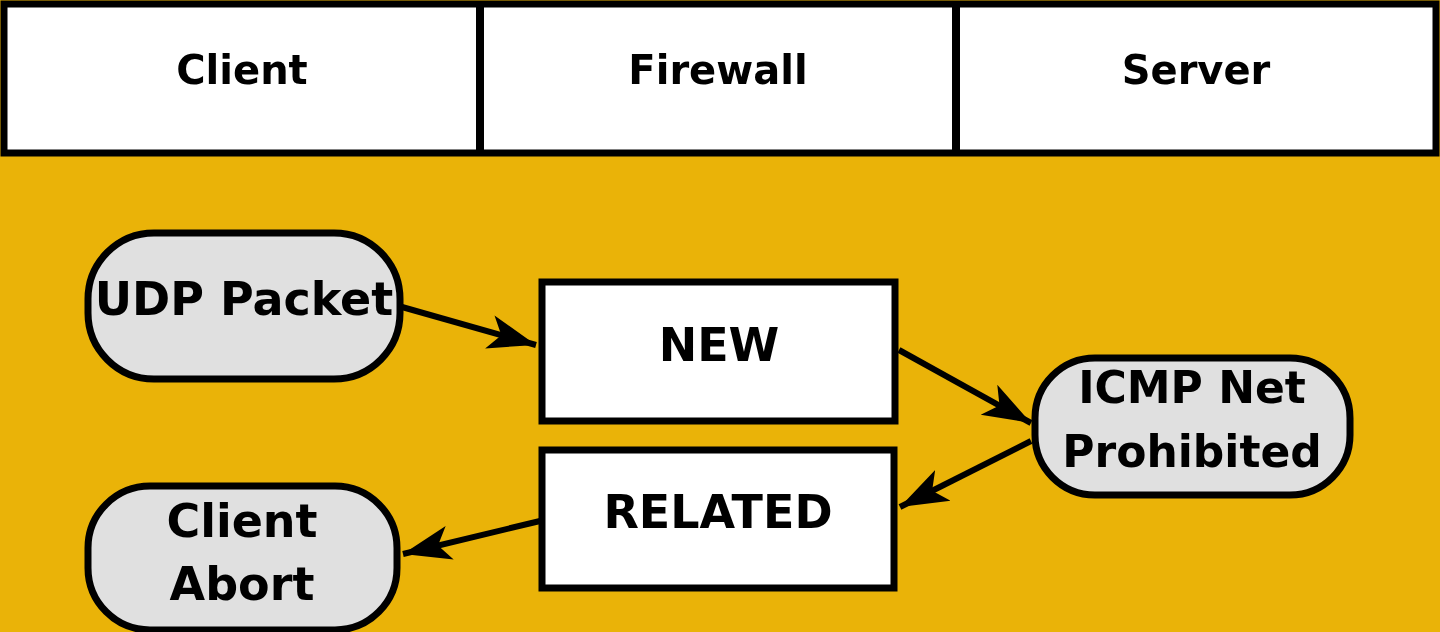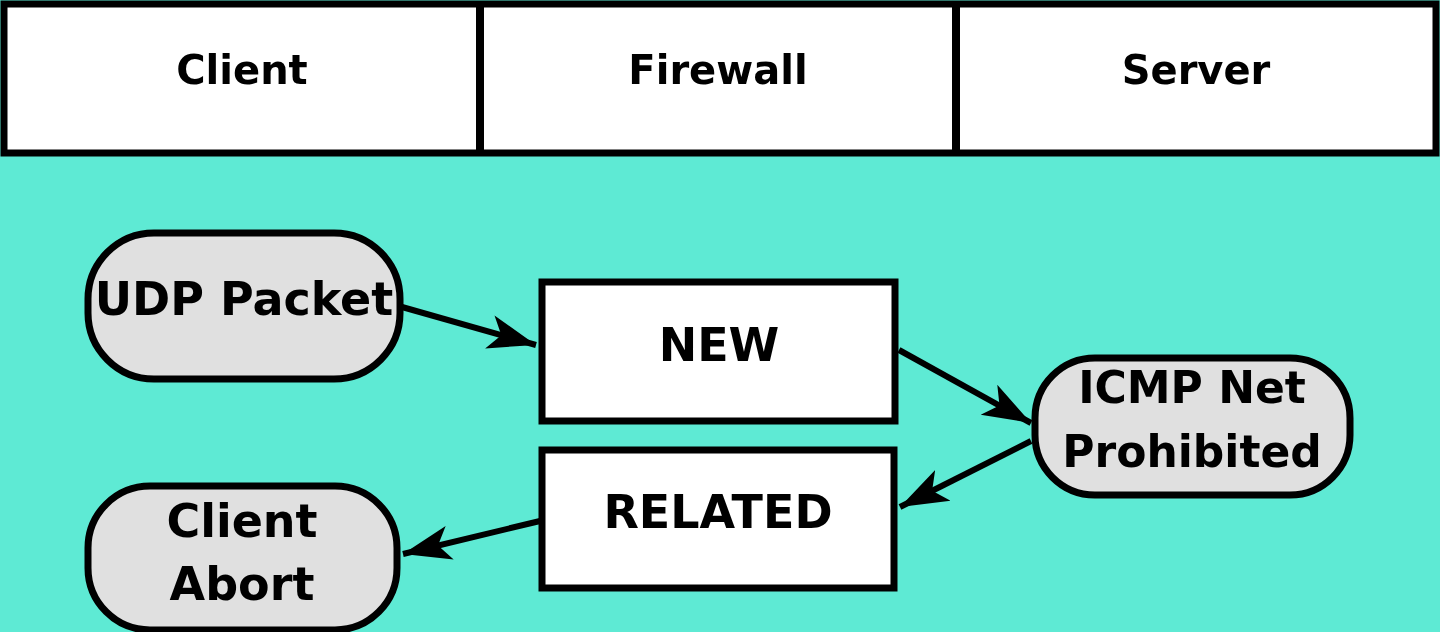--- a/index.html
+++ b/index.html
@@ -4,21 +4,21 @@
 <style>
   html, body {
     margin: 0;
     padding: 0;
     background: #ffffff;
   }
   .stage {
     position: relative;
     width: 1440px;
     height: 632px;
-    background: #5eead4;
+    background: #eab308;
     overflow: hidden;
   }
   svg { display: block; }
   text {
     font-family: "DejaVu Sans", "Liberation Sans", sans-serif;
     font-weight: bold;
     fill: #000000;
   }
   .lane-label  { font-size: 40px; }
   .node-label  { font-size: 46px; }

